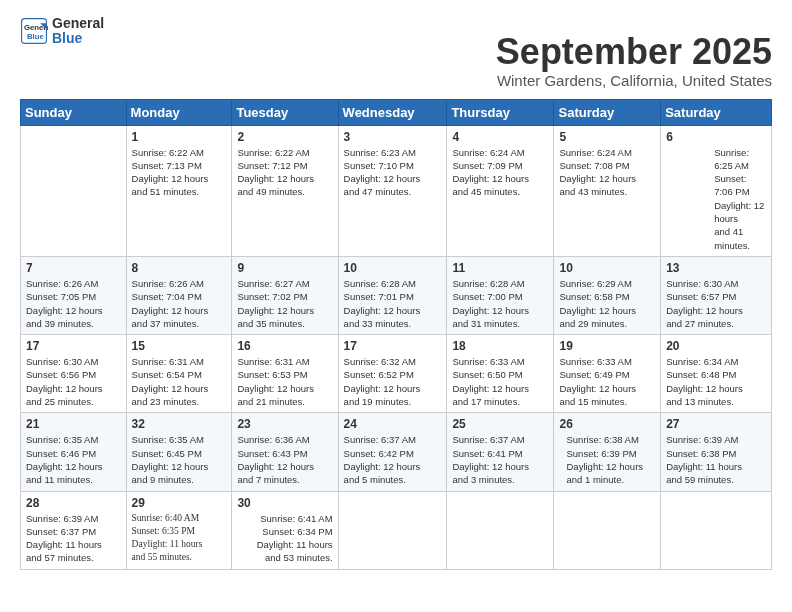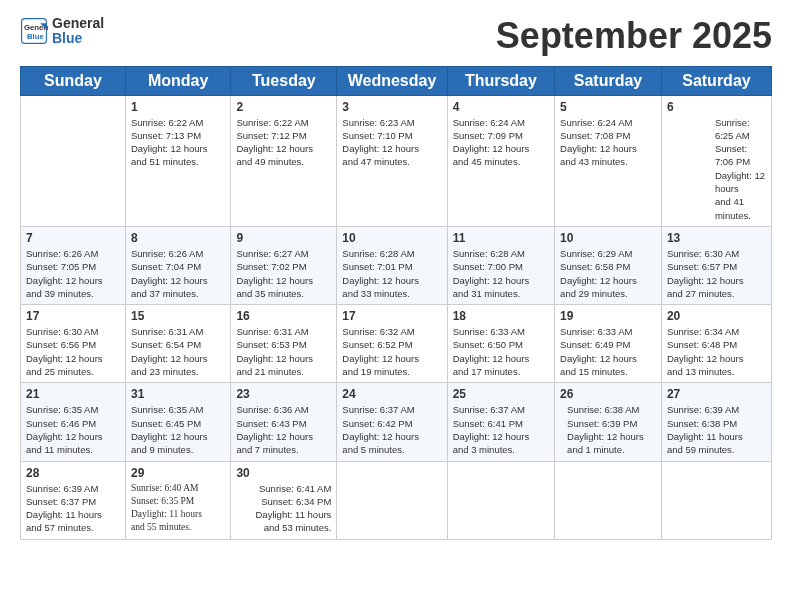--- a/index.html
+++ b/index.html
@@ -26,42 +26,43 @@
       display: flex;
       align-items: center;
       gap: 4px;
     }
     .logo-icon {
       width: 28px;
       height: 28px;
     }
     .title-block {
       text-align: right;
+      margin-top: 16px;
     }
     .month-title {
       font-size: 36px;
       font-weight: bold;
       color: #333;
       line-height: 1.1;
     }
     .location-title {
       font-size: 15px;
       color: #555;
     }
     table {
       width: 100%;
       border-collapse: collapse;
       font-size: 10.5px;
     }
     thead tr th {
       background-color: #2a6db5;
       color: #fff;
       padding: 5px 4px;
-      text-align: center;
-      font-size: 16px;
+      text-align: left;
+      font-size: 13px;
       font-weight: bold;
       border: 1px solid #1e5a9a;
     }
     tbody tr td {
       border: 1px solid #ccc;
       vertical-align: top;
       padding: 4px 5px;
       width: 113px;
       min-height: 70px;
     }
@@ -101,20 +102,21 @@
       </svg>
       <div>
         <div style="font-size:14px;font-weight:bold;color:#333;line-height:1.1;">
           <span style="color:#333;">General</span>
         </div>
         <div style="font-size:14px;font-weight:bold;color:#2a6db5;line-height:1.1;">Blue</div>
       </div>
     </div>
     <div class="title-block">
       <div class="month-title">September 2025</div>
+      <div class="location-title">Winter Gardens, California, United States</div>
     </div>
   </div>
 
   <table>
     <thead>
       <tr>
         <th>Sunday</th>
         <th>Monday</th>
         <th>Tuesday</th>
         <th>Wednesday</th>
@@ -273,21 +275,21 @@
         </tr>
         <tr>
           <td>
             <span class="day-number">21</span>
             <div class="day-info" style="white-space: pre-line;">Sunrise: 6:35 AM
 Sunset: 6:46 PM
 Daylight: 12 hours
 and 11 minutes.</div>
           </td>
           <td>
-            <span class="day-number">31</span>
+            <span class="day-number">32</span>
             <div class="day-info" style="white-space: pre-line;">Sunrise: 6:35 AM
 Sunset: 6:45 PM
 Daylight: 12 hours
 and 9 minutes.</div>
           </td>
           <td>
             <span class="day-number">23</span>
             <div class="day-info" style="white-space: pre-line;">Sunrise: 6:36 AM
 Sunset: 6:43 PM
 Daylight: 12 hours

